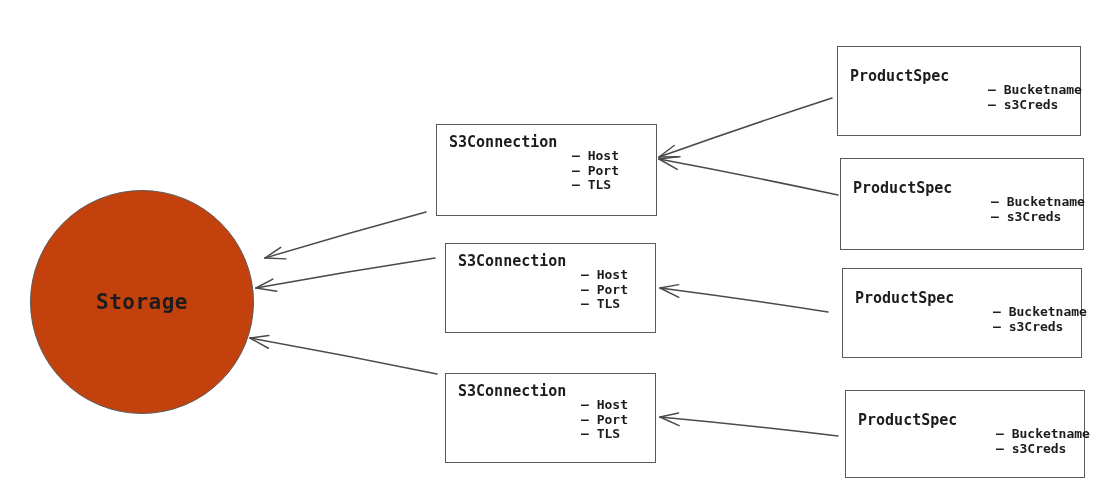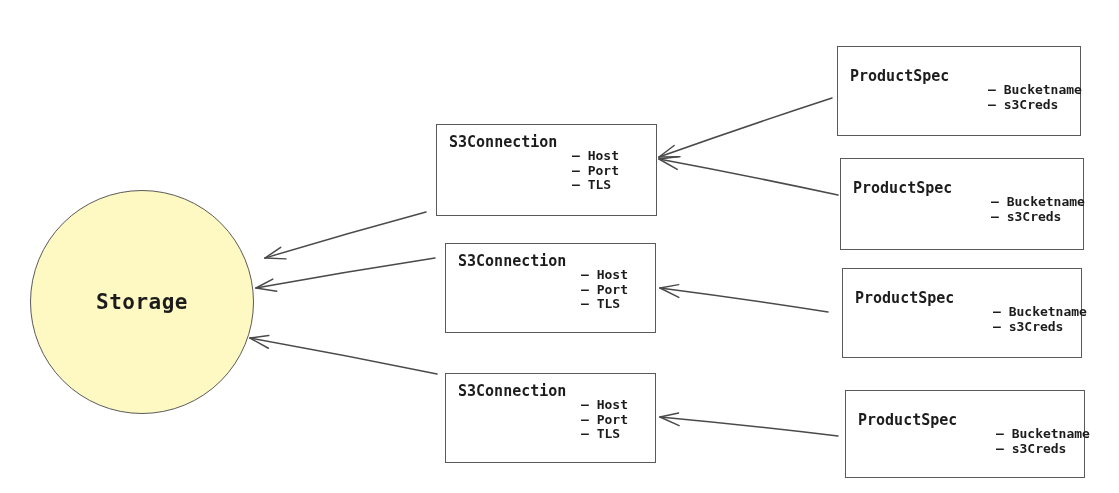--- a/index.html
+++ b/index.html
@@ -51,21 +51,21 @@
     white-space: nowrap;
   }
   .attr-row {
     white-space: nowrap;
   }
   .circle-node {
     position: absolute;
     box-sizing: border-box;
     border: 1.5px solid #5a5a5a;
     border-radius: 50%;
-    background: #fef9c3;
+    background: #c2410c;
     display: flex;
     align-items: center;
     justify-content: center;
   }
   .circle-label {
     font-family: "DejaVu Sans Mono", "Liberation Mono", monospace;
     font-size: 21px;
     font-weight: 700;
     color: #1c1c1c;
     letter-spacing: 0.5px;

